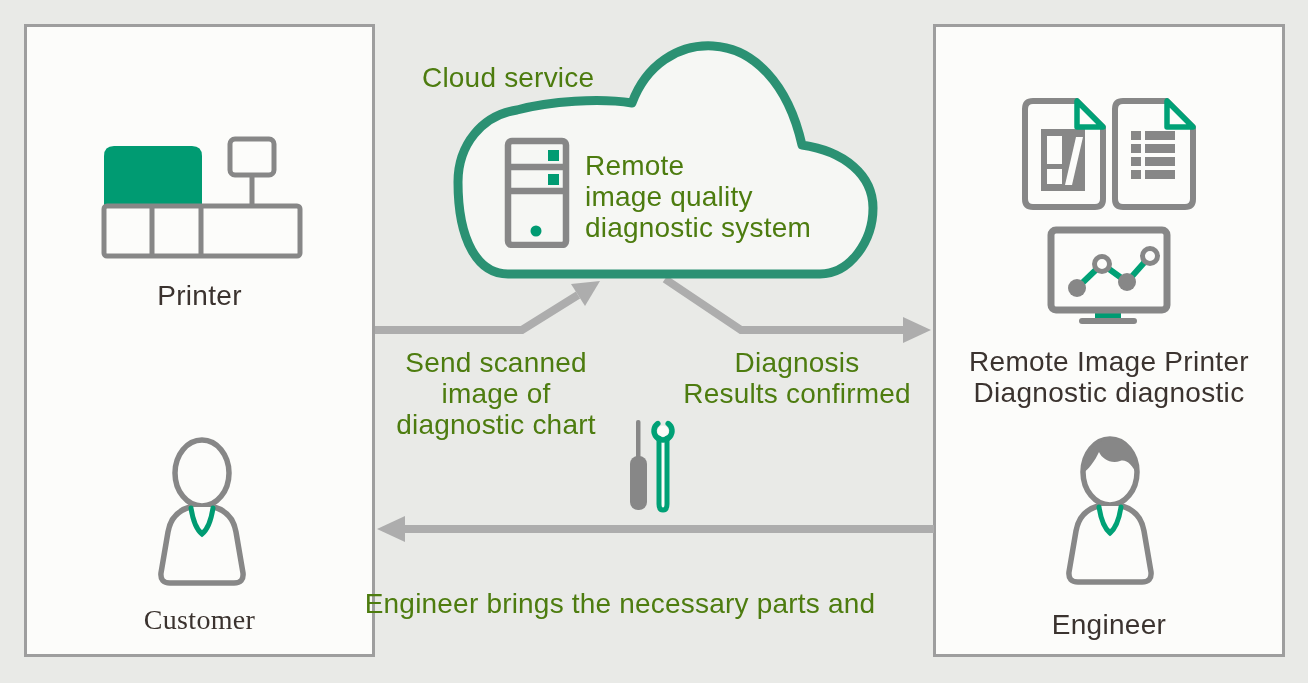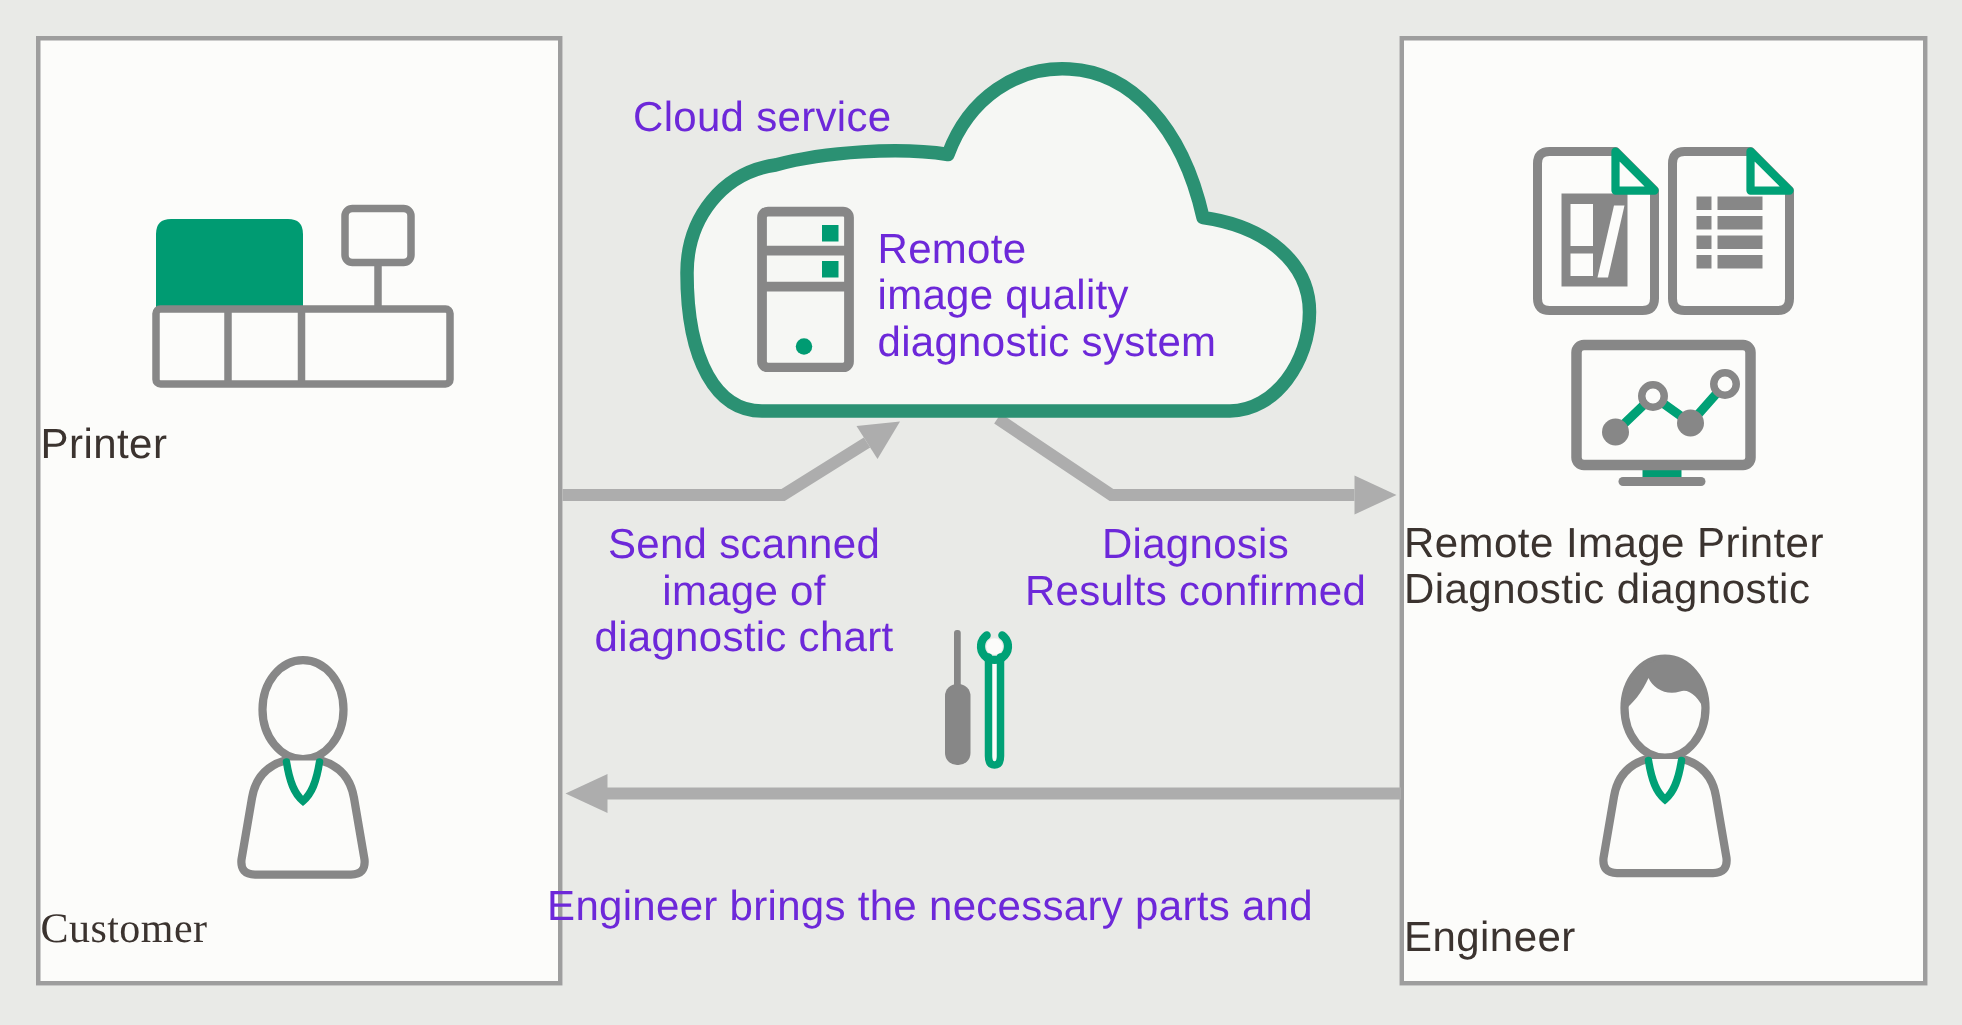--- a/index.html
+++ b/index.html
@@ -11,25 +11,25 @@
   }
   .panel{
     position:absolute;top:24px;width:351px;height:633px;
     background:#fcfcfa;border:3px solid #9e9e9e;box-sizing:border-box;
   }
   .panel.left{left:24px;}
   .panel.right{left:933px;width:352px;}
   .abs{position:absolute;}
   .txt{
     position:absolute;font-size:28px;line-height:31px;letter-spacing:.2px;
-    text-align:center;white-space:nowrap;color:#6d28d9;
+    text-align:center;white-space:nowrap;color:#4d7c0f;
   }
   .txt .ln{display:block;}
   .txt.left-align{text-align:left;}
-  .label-center{position:absolute;left:0;width:100%;
+  .label-center{position:absolute;left:0;width:100%;text-align:center;
     font-size:28px;line-height:31px;letter-spacing:.3px;}
   svg{display:block;}
   .z1{z-index:1}.z2{z-index:2}.z3{z-index:3}
 </style>
 </head>
 <body>
 
 <div class="canvas">
 
   <div class="panel left">

